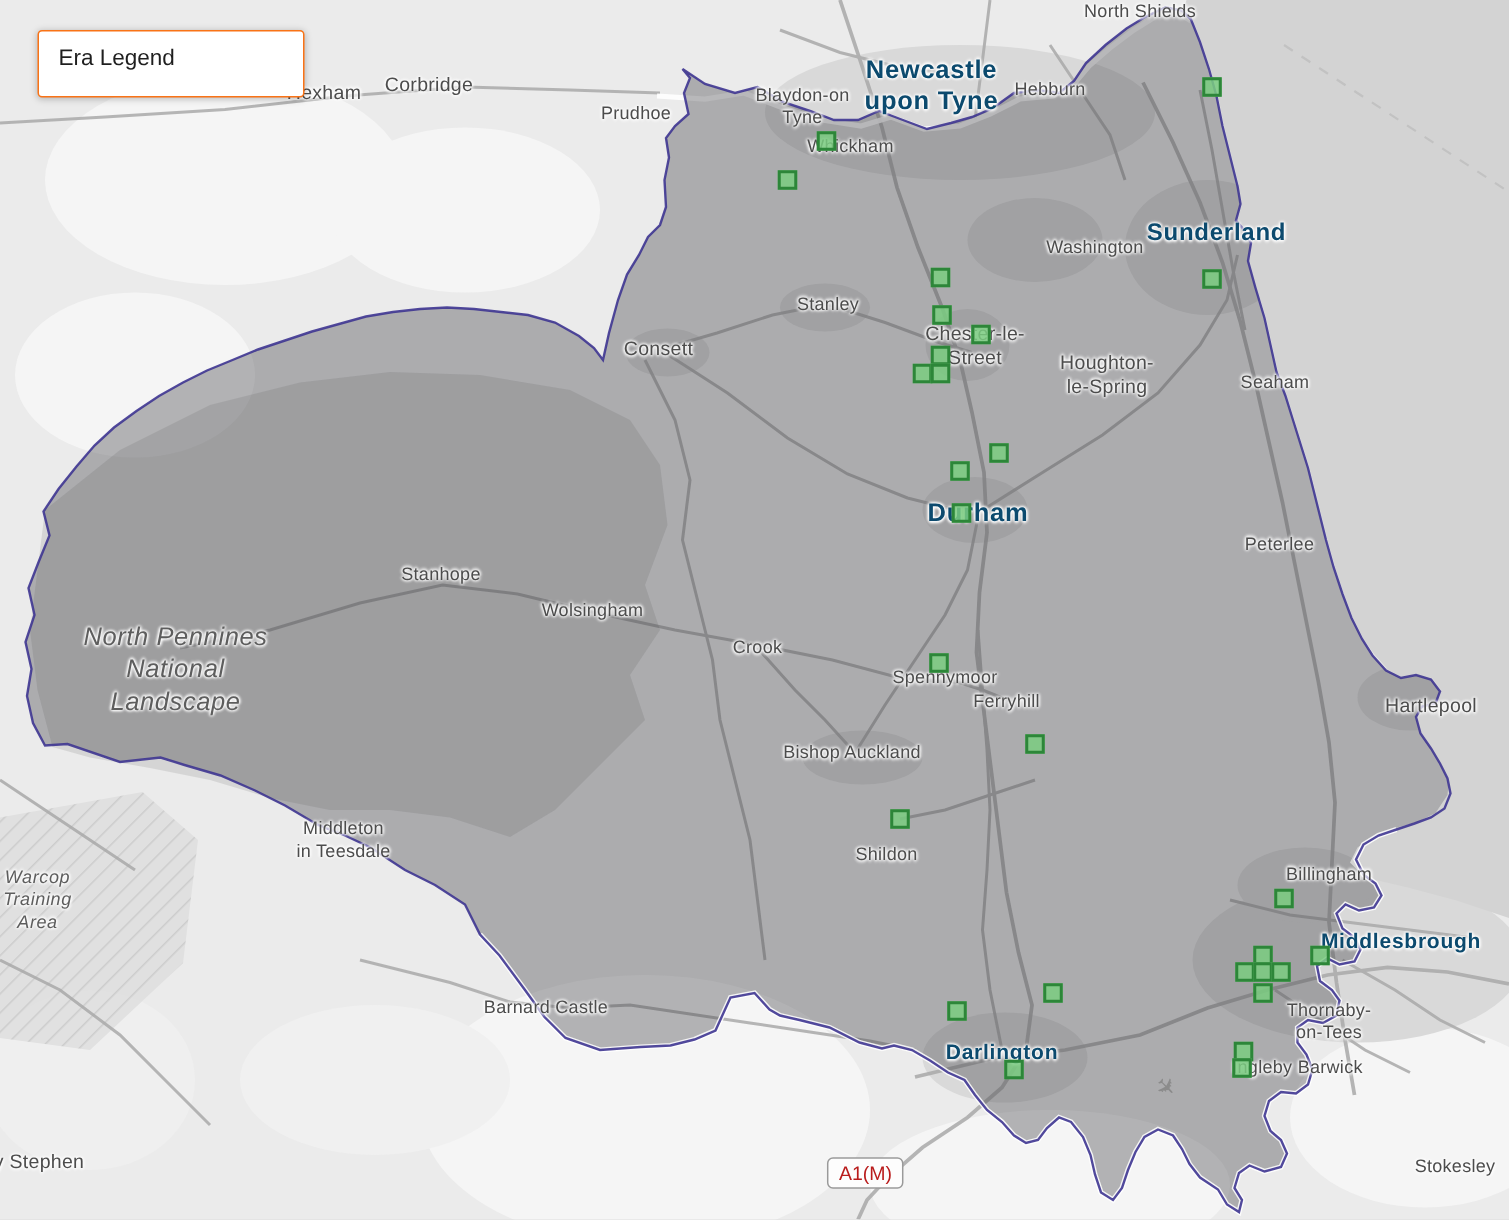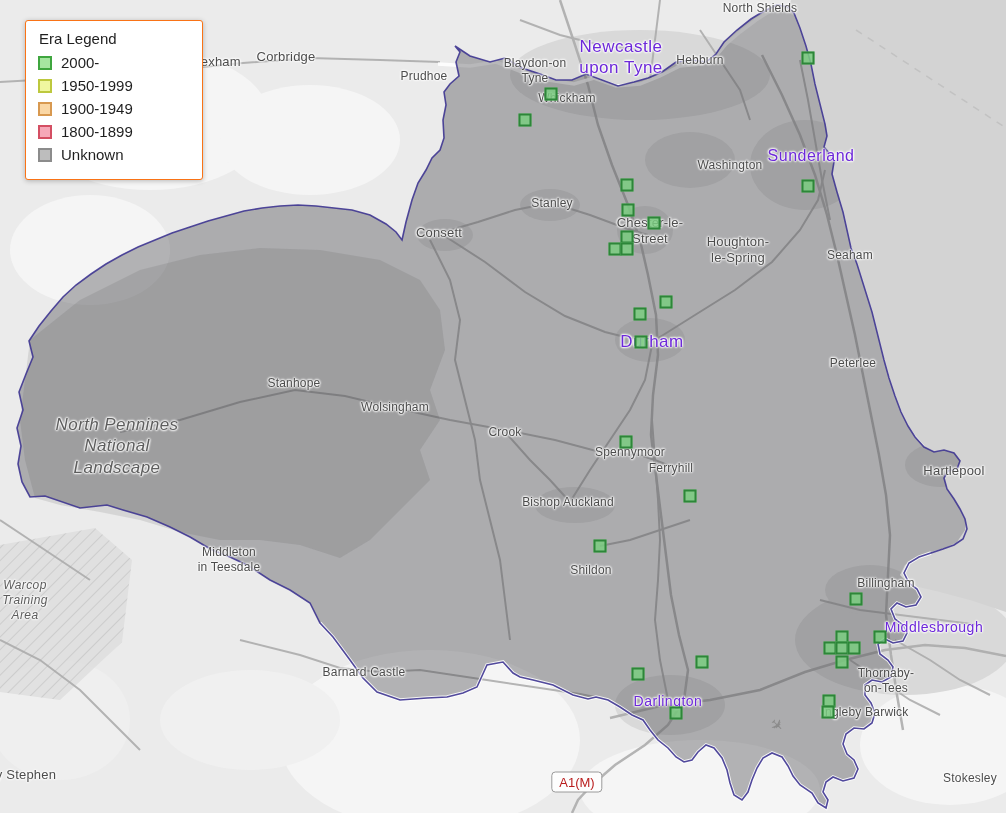--- a/index.html
+++ b/index.html
@@ -8,21 +8,21 @@
     font-family:"Liberation Sans",sans-serif;background:#ebebeb;
   }
   #basemap{position:absolute;left:0;top:0;}
   
   .map-label{
     position:absolute;transform:translate(-50%,-50%);
     color:#4c4c4c;white-space:pre;text-align:center;line-height:1.25;
     text-shadow:-1px 0 2px #fff,1px 0 2px #fff,0 -1px 2px #fff,0 1px 2px #fff;
     pointer-events:none;letter-spacing:.2px;
   }
-  .map-label.city{color:#6d28d9;letter-spacing:.5px;}
+  .map-label.city{color:#0c4a6e;letter-spacing:.5px;font-weight:bold;}
   .map-label.area{font-style:italic;color:#5d5d5d;letter-spacing:.4px;}
   
   .era-marker{
     position:absolute;transform:translate(-50%,-50%);
     box-sizing:border-box;cursor:pointer;
   }
   
   #legend{
     position:absolute;left:25px;top:20px;width:152px;
     background:#fff;border:1px solid #f97316;border-radius:3px;
@@ -211,37 +211,15 @@
       <div class="era-marker" title="2000-" style="left: 638px; top: 674px; width: 13px; height: 13px; background: rgba(122, 204, 128, 0.85); border: 2px solid rgb(45, 134, 57);"></div>
       <div class="era-marker" title="2000-" style="left: 702px; top: 662px; width: 13px; height: 13px; background: rgba(122, 204, 128, 0.85); border: 2px solid rgb(45, 134, 57);"></div>
       <div class="era-marker" title="2000-" style="left: 676px; top: 713px; width: 13px; height: 13px; background: rgba(122, 204, 128, 0.85); border: 2px solid rgb(45, 134, 57);"></div>
     </div>
 
   <div id="road-shield" style="left: 577px; top: 782px;">A1(M)</div>
   <div id="airport-icon" style="left: 777px; top: 725px;">✈</div>
 
   <div id="legend">
     <div id="legend-title">Era Legend</div>
-    <div id="legend-items">
-        <div class="legend-item">
-          <span class="legend-swatch" style="background: rgb(165, 230, 160); border-color: rgb(63, 166, 63);"></span>
-          <span class="legend-item-label">2000-</span>
-        </div>
-        <div class="legend-item">
-          <span class="legend-swatch" style="background: rgb(240, 247, 160); border-color: rgb(189, 200, 62);"></span>
-          <span class="legend-item-label">1950-1999</span>
-        </div>
-        <div class="legend-item">
-          <span class="legend-swatch" style="background: rgb(250, 215, 165); border-color: rgb(216, 153, 80);"></span>
-          <span class="legend-item-label">1900-1949</span>
-        </div>
-        <div class="legend-item">
-          <span class="legend-swatch" style="background: rgb(246, 168, 184); border-color: rgb(212, 79, 99);"></span>
-          <span class="legend-item-label">1800-1899</span>
-        </div>
-        <div class="legend-item">
-          <span class="legend-swatch" style="background: rgb(189, 189, 189); border-color: rgb(140, 140, 140);"></span>
-          <span class="legend-item-label">Unknown</span>
-        </div>
-      </div>
   </div>
 
 </div>
 
 </body></html>

